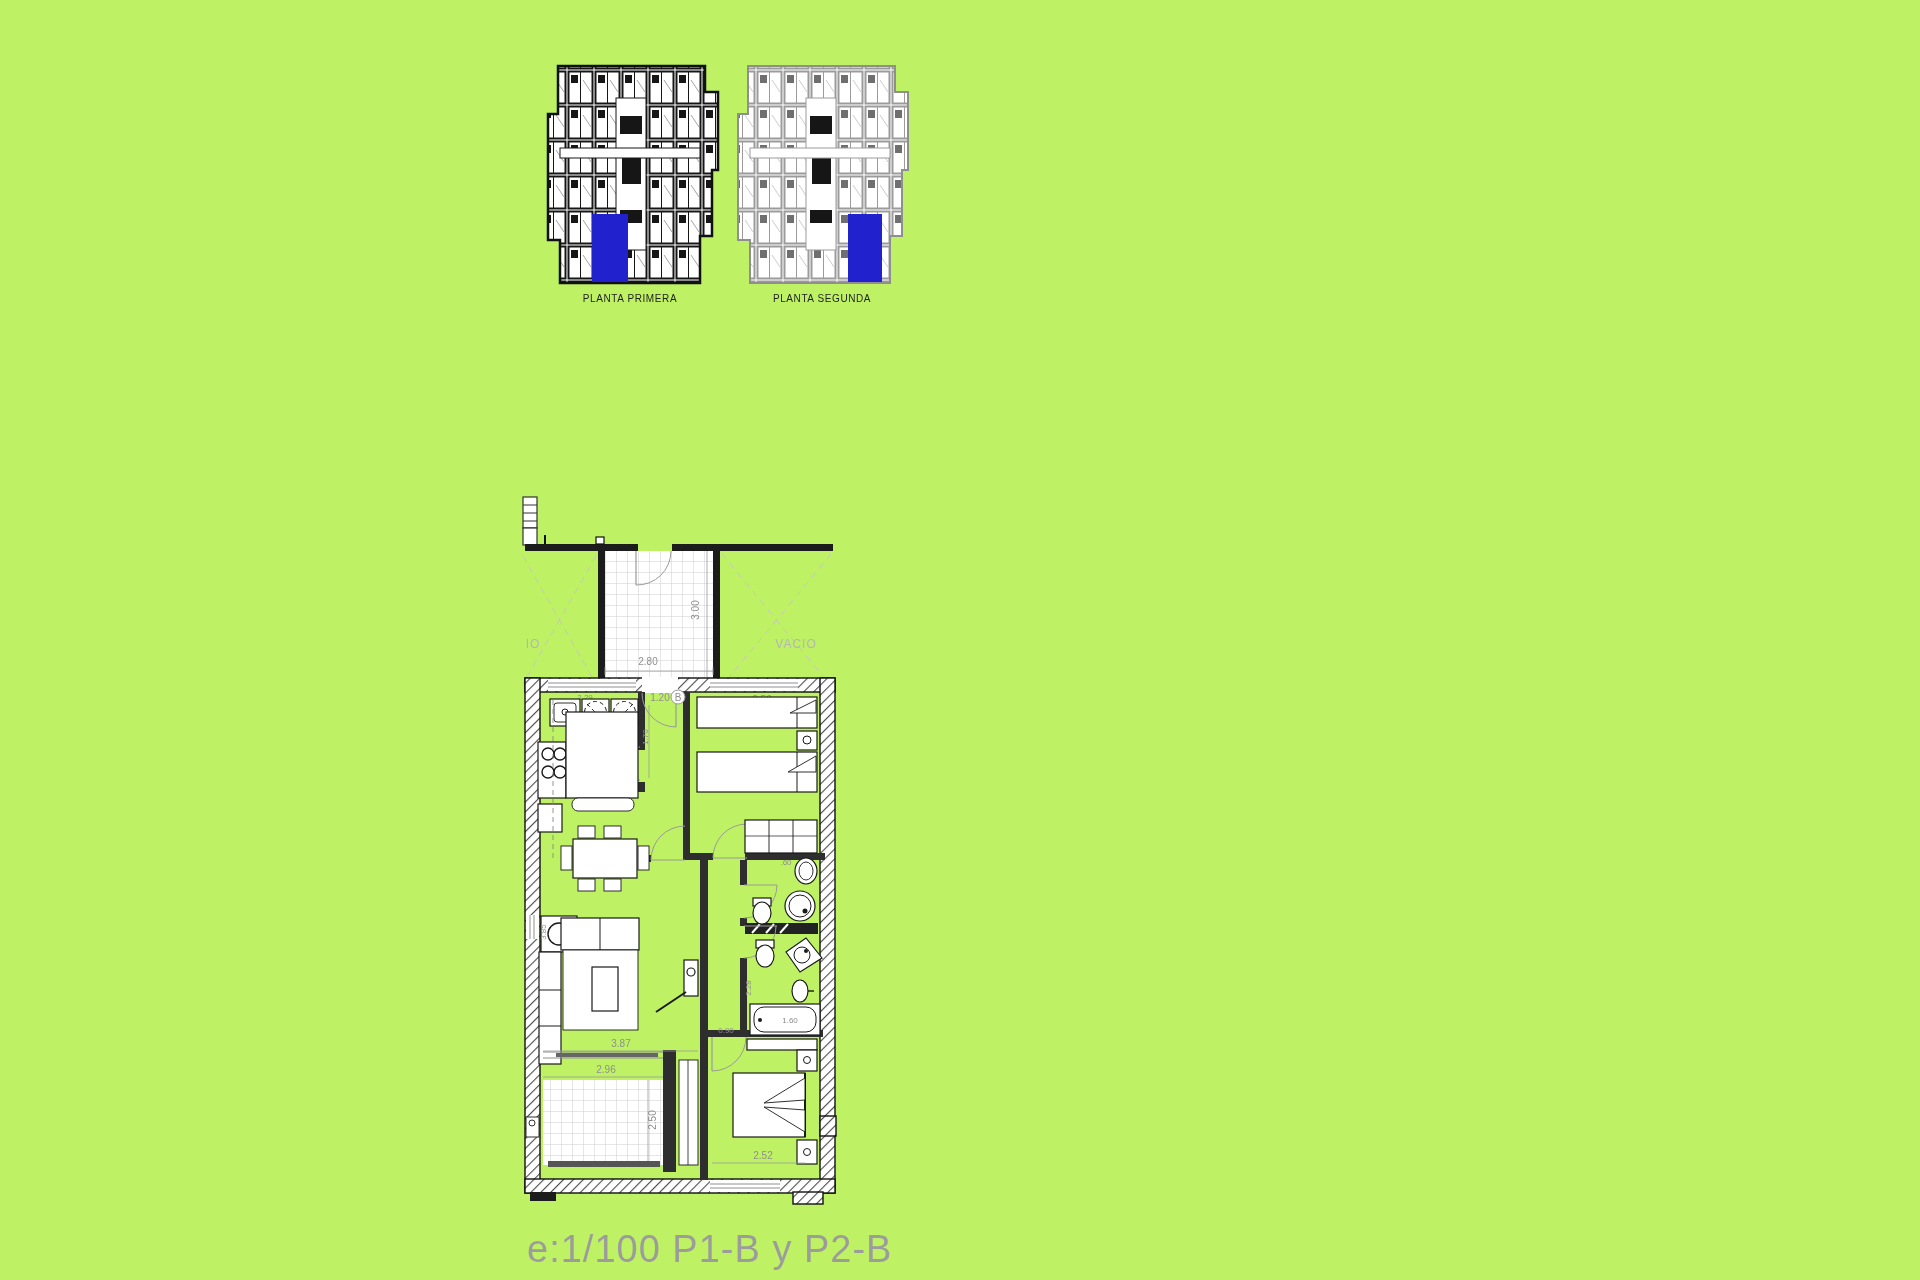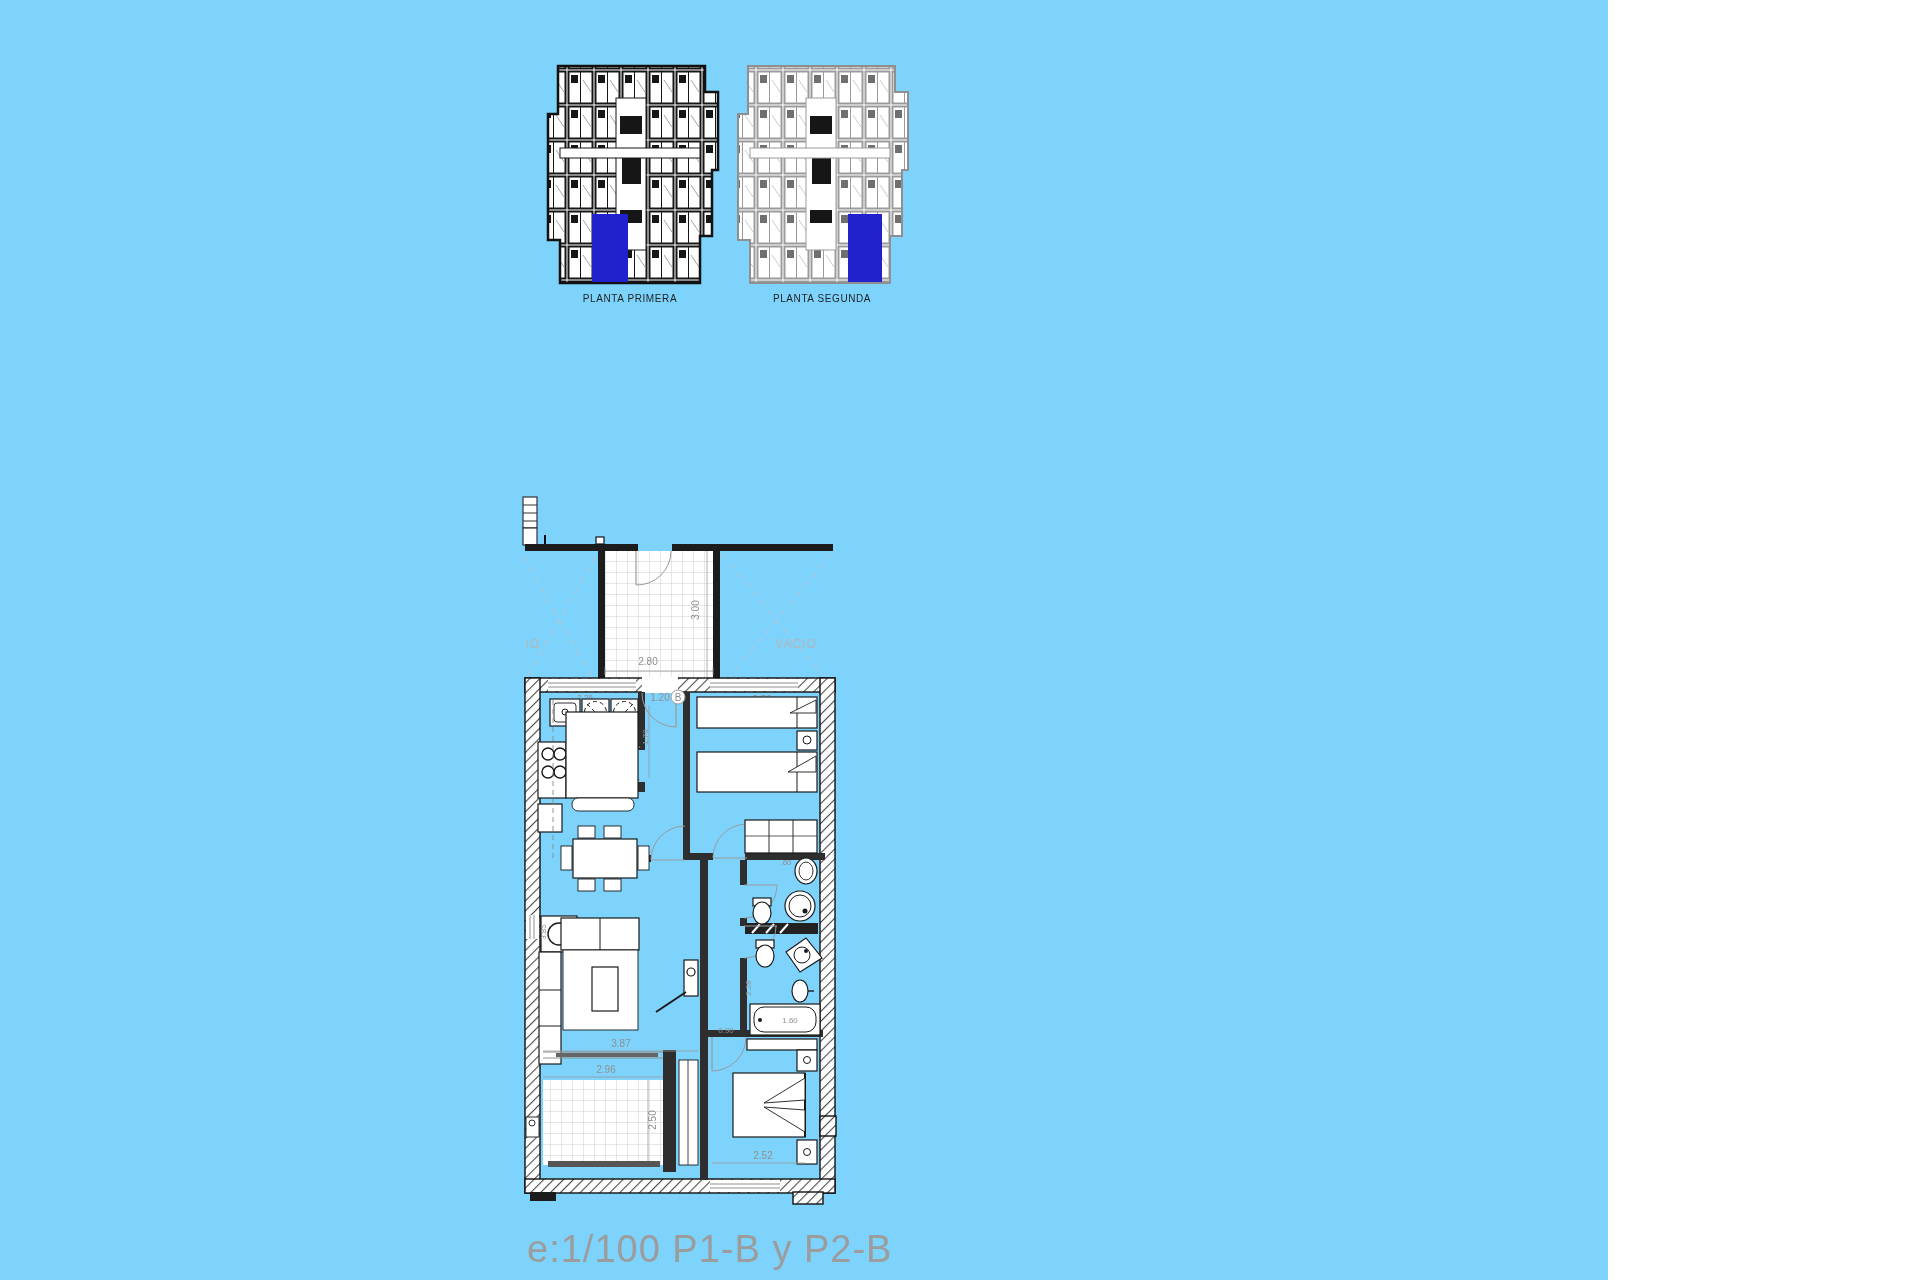--- a/index.html
+++ b/index.html
@@ -1,16 +1,16 @@
 <!DOCTYPE html>
 <html><head>
 <meta charset="utf-8">
 <style>
   html,body{margin:0;padding:0;background:#ffffff;}
-  .sheet{position:relative;width:1608px;height:1280px;background:#7dd3fc;overflow:hidden;
+  .sheet{position:relative;width:1920px;height:1280px;background:#bef264;overflow:hidden;
          font-family:"Liberation Sans", sans-serif;}
   svg text{font-family:"Liberation Sans", sans-serif;}
   .dim{fill:#8f8f8f;font-size:10px;}
   .dim-sm{fill:#8f8f8f;font-size:8px;}
   .plan-label{fill:#1f1f1f;font-size:10px;letter-spacing:0.6px;}
   .scale-label{fill:#9c9c9c;font-size:38px;letter-spacing:1px;}
   .vacio{fill:#b5b5b5;font-size:12px;letter-spacing:1px;}
   .wall{fill:url(#hatch);stroke:#111;stroke-width:1.4;}
   .wallb{fill:#1c1c1c;stroke:none;}
   .part{fill:#2e2e2e;stroke:none;}

